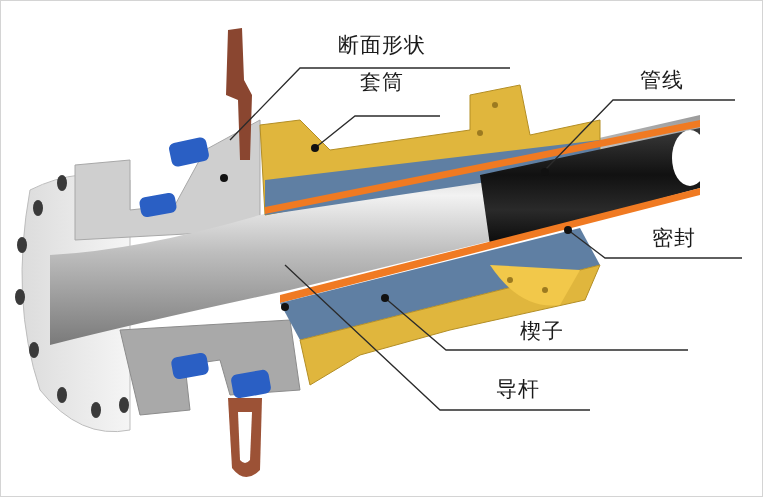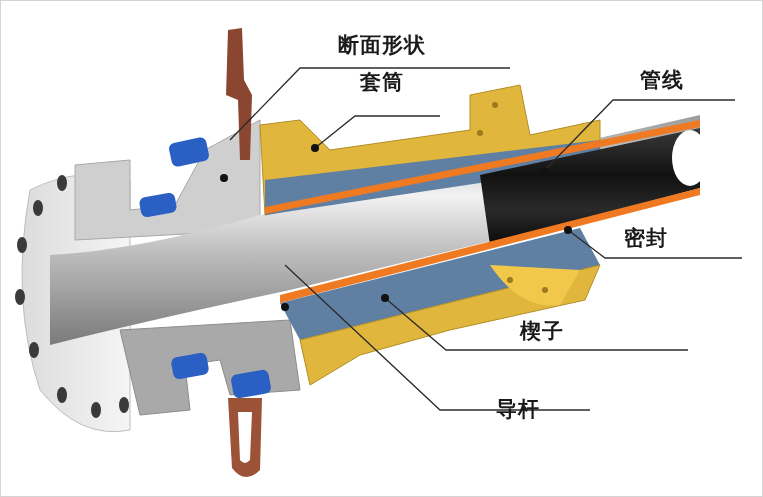--- a/index.html
+++ b/index.html
@@ -1,21 +1,21 @@
 <!DOCTYPE html>
 <html><head>
   <meta charset="utf-8">
   <style>
     html, body { margin: 0; padding: 0; background: #ffffff; }
     body { width: 763px; height: 497px; position: relative; overflow: hidden;
            font-family: "DejaVu Sans", "Liberation Sans", sans-serif; }
     .frame { position: absolute; left: 0; top: 0; width: 761px; height: 495px;
              border: 1px solid #d4d4d4; background: #fff; }
     svg.art { position: absolute; left: 0; top: 0; }
-    .label { position: absolute; font-weight: bold; font-size: 21px; color: #1a1a1a;
+    .label { position: absolute; font-weight: normal; font-size: 21px; color: #1a1a1a;
              letter-spacing: 1px; white-space: nowrap; line-height: 1; }
   </style>
 </head>
 <body>
 
 <div class="frame"></div>
 
 <svg class="art" width="763" height="497" viewBox="0 0 763 497">
   <defs>
     <linearGradient id="rodGrad" x1="0" y1="0" x2="0" y2="1">
@@ -99,15 +99,15 @@
     <circle cx="545" cy="172" r="4"></circle>
     <circle cx="568" cy="230" r="4"></circle>
     <circle cx="385" cy="298" r="4"></circle>
     <circle cx="285" cy="307" r="4"></circle>
   </g>
 </svg>
 
 <div class="label" style="left:338px; top:35px;">断面形状</div>
 <div class="label" style="left:360px; top:72px;">套筒</div>
 <div class="label" style="left:640px; top:70px;">管线</div>
-<div class="label" style="left:624px; top:228px;">密封</div>
+<div class="label" style="left:652px; top:228px;">密封</div>
 <div class="label" style="left:520px; top:321px;text-align:right;">楔子</div>
-<div class="label" style="left:496px; top:379px;margin-top:20px;">导杆</div>
+<div class="label" style="left:496px; top:379px;">导杆</div>
 
 </body></html>

